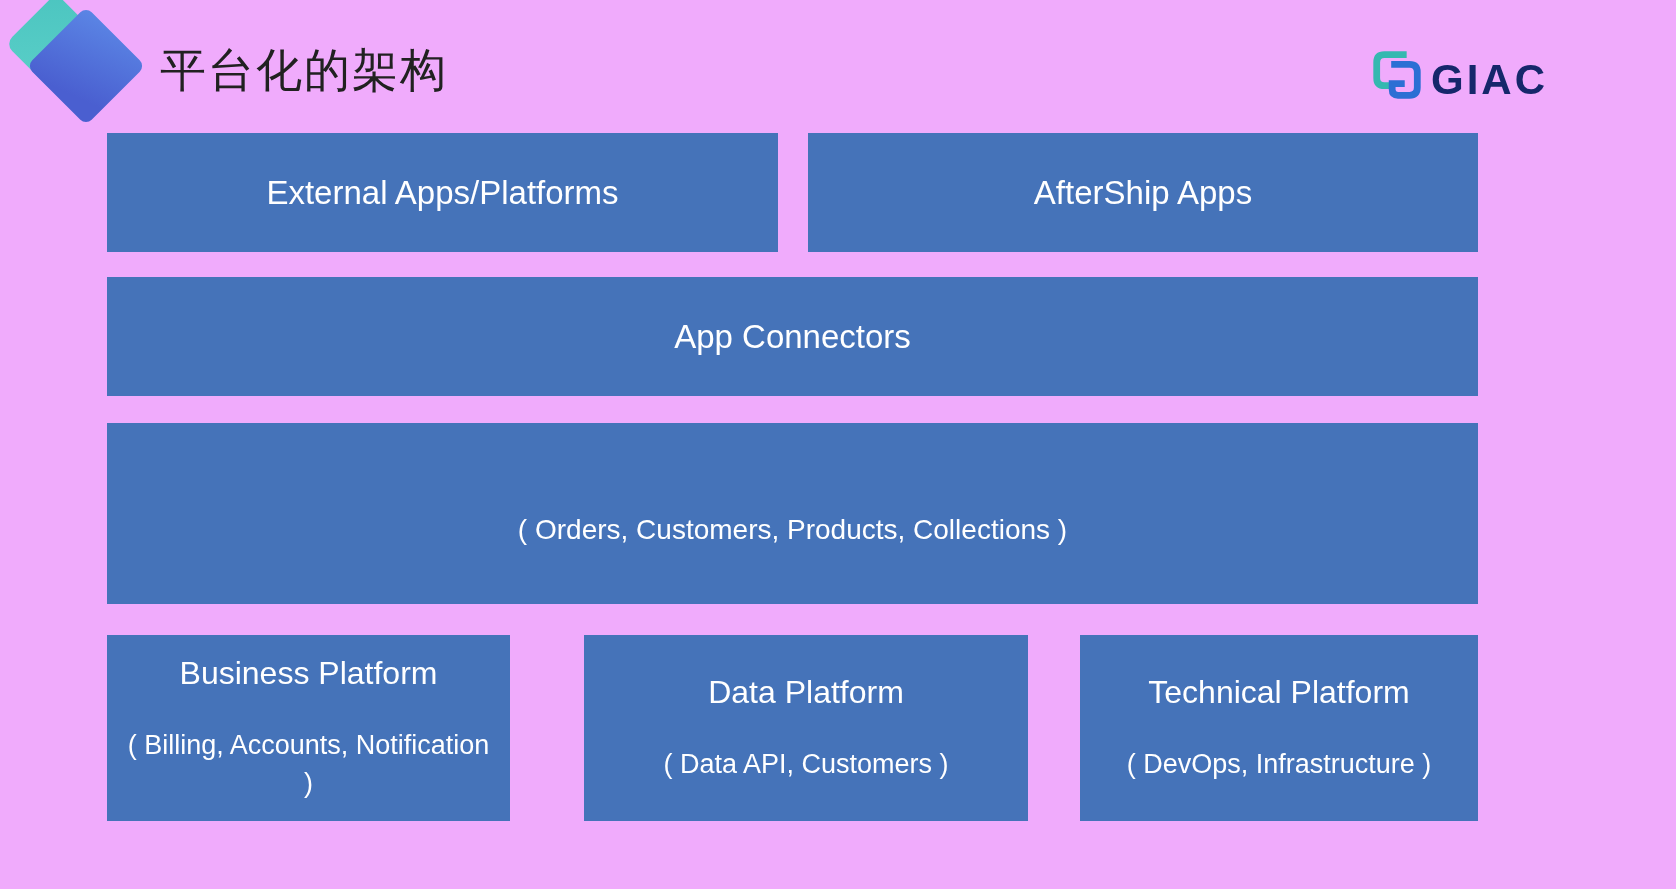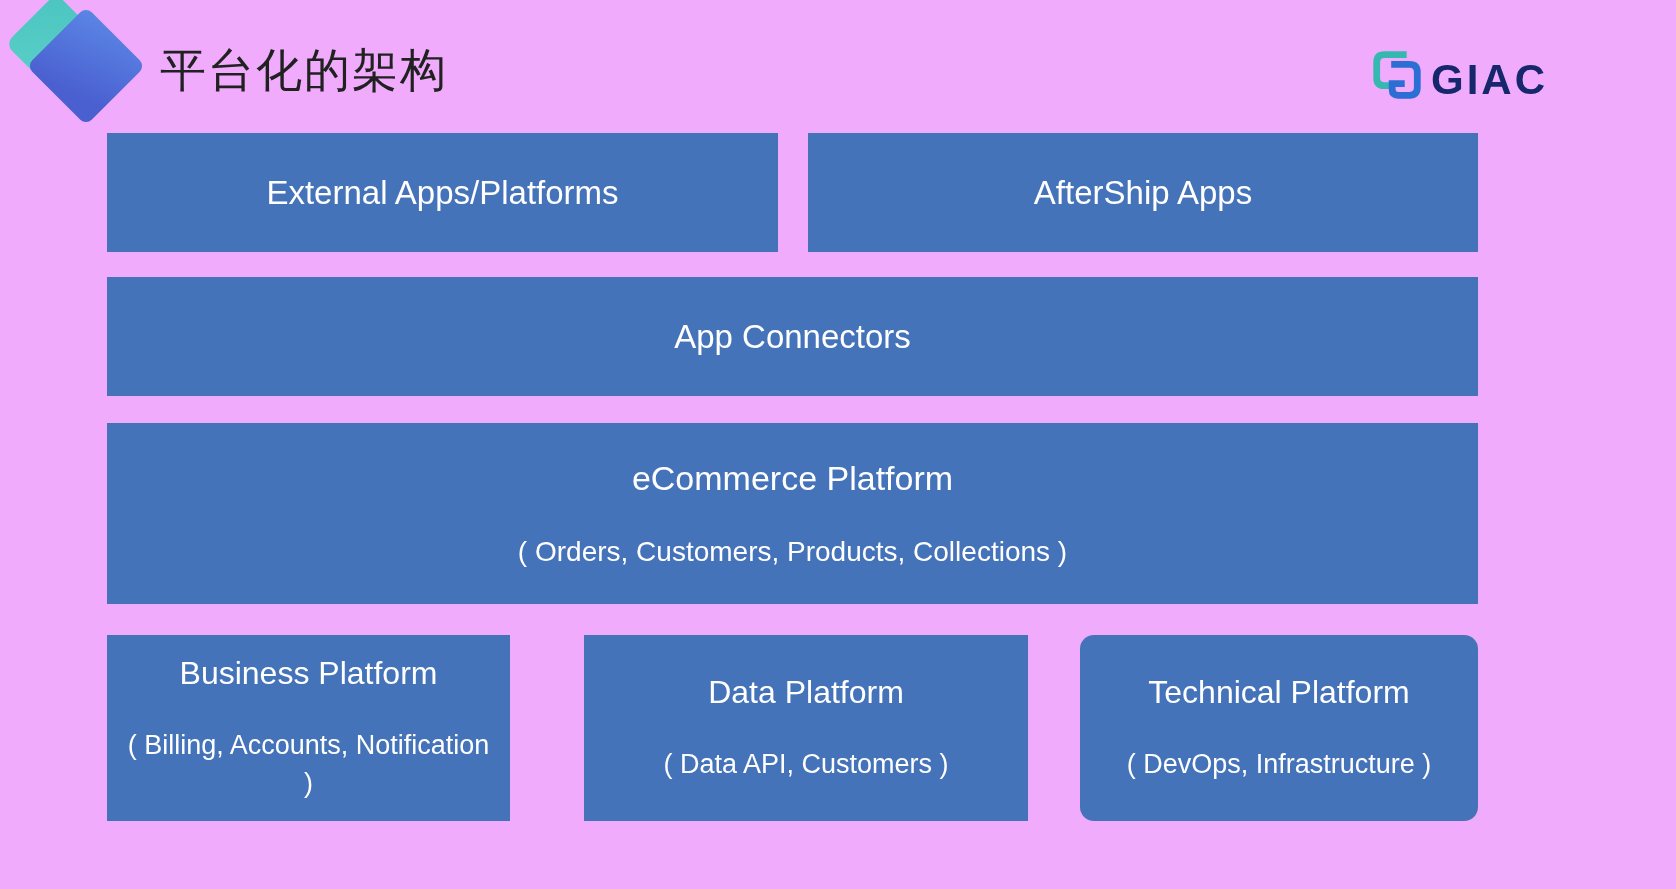--- a/index.html
+++ b/index.html
@@ -105,21 +105,21 @@
     line-height: 1.4;
     margin-top: 32px;
   }
 
   .box-external      { left: 107px;  top: 133px; width: 671px;  height: 119px; }
   .box-aftership     { left: 808px;  top: 133px; width: 670px;  height: 119px; }
   .box-connectors    { left: 107px;  top: 277px; width: 1371px; height: 119px; }
   .box-ecommerce     { left: 107px;  top: 423px; width: 1371px; height: 181px; }
   .box-business      { left: 107px;  top: 635px; width: 403px;  height: 186px; }
   .box-data          { left: 584px;  top: 635px; width: 444px;  height: 186px; }
-  .box-technical     { left: 1080px; top: 635px; width: 398px;  height: 186px; border-radius: 14px; }
+  .box-technical     { left: 1080px; top: 635px; width: 398px;  height: 186px; }
 
   .box-business .box-title,
   .box-data .box-title,
   .box-technical .box-title {
     font-size: 32px;
   }
   .box-business .box-subtitle,
   .box-data .box-subtitle,
   .box-technical .box-subtitle {
     font-size: 27px;
@@ -150,21 +150,20 @@
   </div>
   <div class="box box-connectors">
     <div class="label">App Connectors</div>
   </div>
 
   <div class="box box-aftership">
     <div class="label">AfterShip Apps</div>
   </div>
 
   <div class="box box-ecommerce">
-    <div class="box-title">eCommerce Platform</div>
     <div class="box-subtitle">( Orders, Customers, Products, Collections )</div>
   </div>
 
   <div class="box box-business">
     <div class="box-title">Business Platform</div>
     <div class="box-subtitle">( Billing, Accounts, Notification )</div>
   </div>
   <div class="box box-data">
     <div class="box-title">Data Platform</div>
     <div class="box-subtitle">( Data API, Customers )</div>

